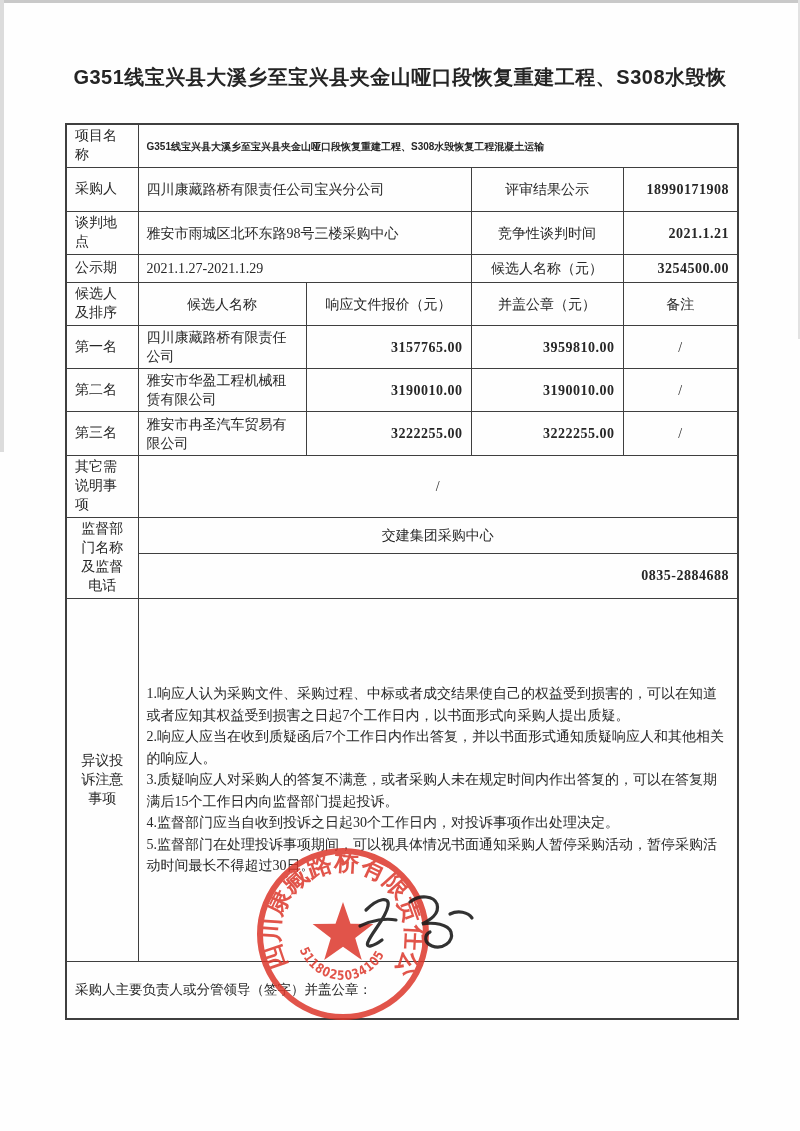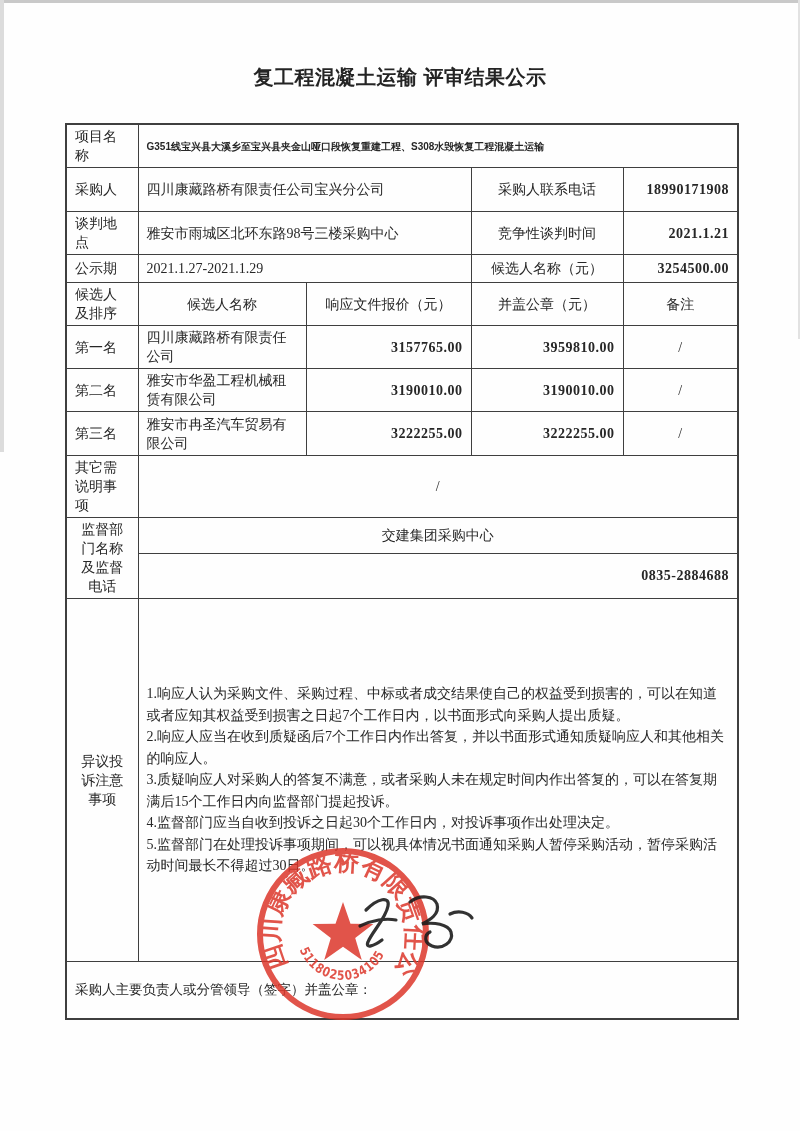--- a/index.html
+++ b/index.html
@@ -32,61 +32,61 @@
     font-size:14px;color:#272727;
   }
   table.main td{
     border:1.5px solid #3f3f3f;
     padding:2px 8px;
     vertical-align:middle;
     overflow:hidden;
     line-height:19px;
     word-break:break-all;
   }
-  td.lab{padding:2px 5px;}
+  td.lab{padding:2px 5px;font-family:Liberation Mono, monospace;}
   td.center{text-align:center;}
   td.num{text-align:right;letter-spacing:0.5px;font-weight:bold;}
   td.projval{font-family:"Liberation Sans","DejaVu Sans",sans-serif;font-weight:bold;font-size:10px;letter-spacing:0;padding:2px 5px;}
   td.objection-cell{padding:4px 8px;margin-left:18px;}
   .obj-item{line-height:21.5px;text-align:left;}
   .signoff-cell{font-size:13.5px;padding-left:8px;margin-left:8px;}
 
   
   .stamp{position:absolute;left:248px;top:839px;width:190px;height:190px;opacity:0.85;pointer-events:none;}
   .signature{position:absolute;left:338px;top:880px;width:150px;height:90px;pointer-events:none;}
 </style>
 </head>
 <body>
 
 <div class="page">
   <div class="edge-top"></div>
   <div class="edge-left"></div>
   <div class="edge-right"></div>
 
   <div class="doc-title">
-    <div>复工程混凝土运输 评审结果公示</div>
+    <div>G351线宝兴县大溪乡至宝兴县夹金山哑口段恢复重建工程、S308水毁恢</div>
   </div>
 
   <table class="main">
     <colgroup>
       <col style="width:72px">
         <col style="width:168px">
         <col style="width:165px">
         <col style="width:152px">
         <col style="width:115px">
     </colgroup>
     <tbody>
         <tr style="height:42px">
       <td class="lab">项目名称</td>
       <td colspan="4" class="projval">G351线宝兴县大溪乡至宝兴县夹金山哑口段恢复重建工程、S308水毁恢复工程混凝土运输</td>
     </tr>
     <tr style="height:44px">
       <td class="lab">采购人</td>
       <td colspan="2">四川康藏路桥有限责任公司宝兴分公司</td>
-      <td class="center">采购人联系电话</td>
+      <td class="center">评审结果公示</td>
       <td class="num">18990171908</td>
     </tr>
     <tr style="height:41px">
       <td class="lab">谈判地点</td>
       <td colspan="2">雅安市雨城区北环东路98号三楼采购中心</td>
       <td class="center">竞争性谈判时间</td>
       <td class="num">2021.1.21</td>
     </tr>
     <tr style="height:28px">
       <td class="lab">公示期</td>

